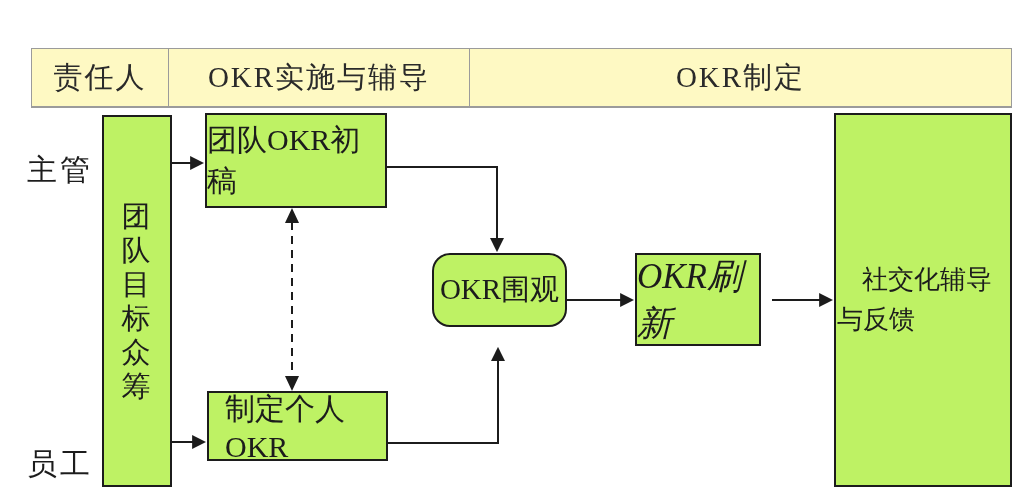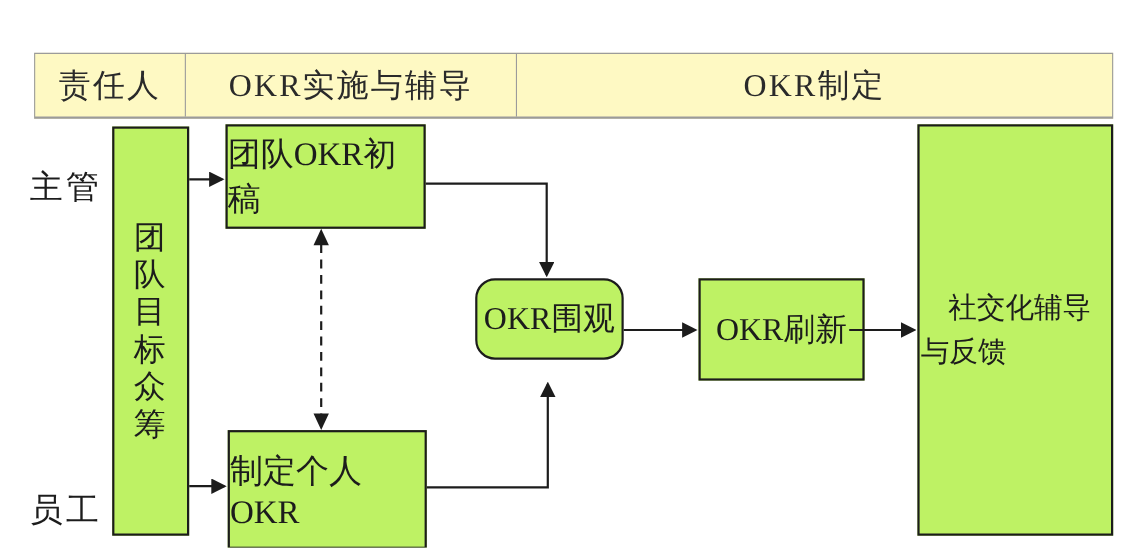--- a/index.html
+++ b/index.html
@@ -27,23 +27,23 @@
   .lane-employee{left:27px;top:444px;text-align:right;}
   
   .node{
     position:absolute;box-sizing:border-box;background:#bef264;
     border:2px solid #1c1c1c;display:flex;align-items:center;justify-content:center;
     font-size:30px;color:#1c1c1c;
   }
   .node-crowdfund{left:102px;top:115px;width:70px;height:372px;}
   .vtext{width:31px;line-height:34px;word-break:break-all;font-size:29px;}
   .node-draft{left:205px;top:113px;width:182px;height:95px;}
-  .node-personal{left:207px;top:391px;width:181px;height:108px;}
+  .node-personal{left:207px;top:391px;width:181px;height:70px;padding-left:16px;}
   .node-watch{left:432px;top:253px;width:135px;height:74px;font-size:29px;border-radius:18px;}
-  .node-refresh{left:635px;top:253px;width:151px;height:93px;font-size:29px;}
+  .node-refresh{left:635px;top:253px;width:126px;height:93px;font-size:35px;font-style:italic;}
   .node-coaching{left:834px;top:113px;width:178px;height:374px;}
   .coaching-text{width:172px;font-size:26px;line-height:40px;text-indent:25px;}
   
   .arrows{position:absolute;left:0;top:0;width:1036px;height:498px;pointer-events:none;}
 </style>
 </head>
 <body>
 
 <div id="canvas">
 

